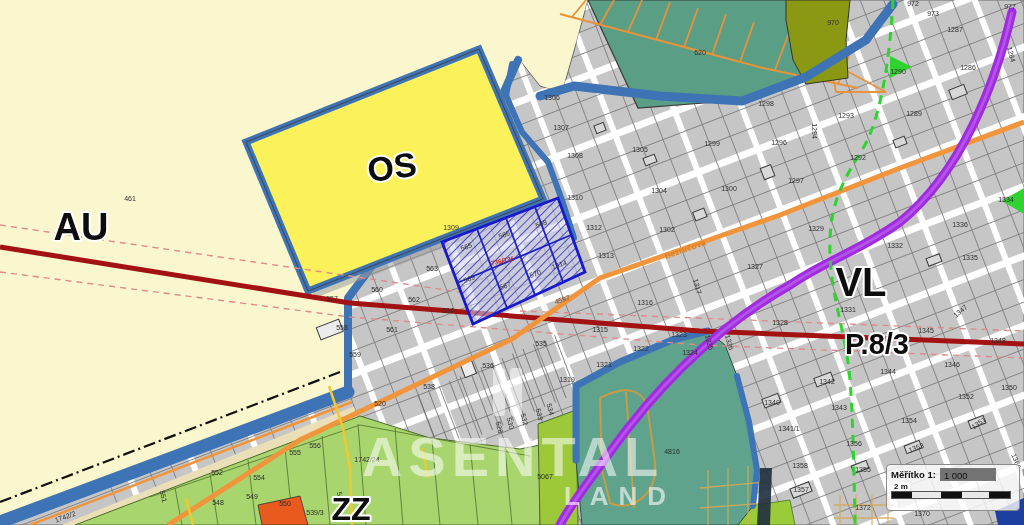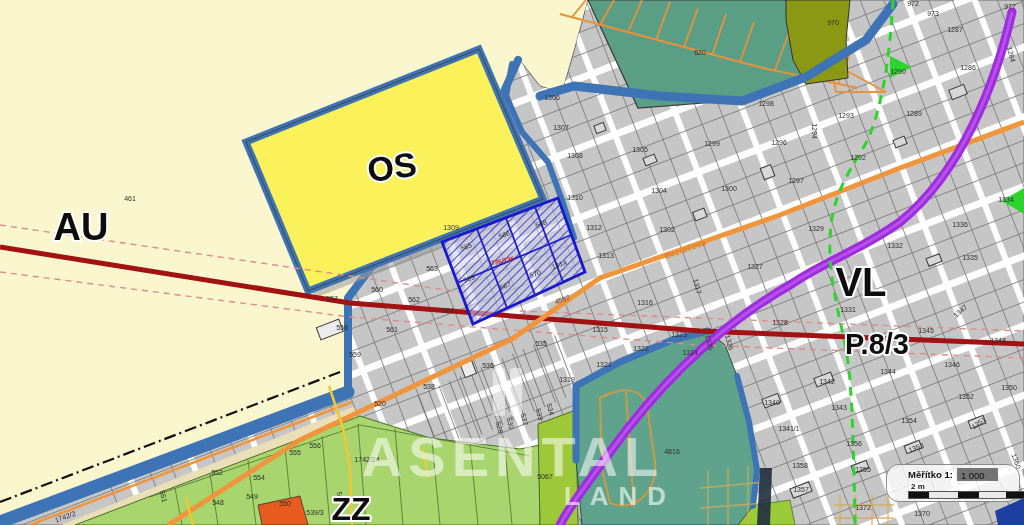--- a/index.html
+++ b/index.html
@@ -3,23 +3,23 @@
 <meta charset="utf-8">
 <style>
   html,body{margin:0;padding:0;background:#888;}
   .stage{position:relative;width:1024px;height:525px;overflow:hidden;
          font-family:"Liberation Sans",sans-serif;background:#FAF6CE;}
   .stage svg{position:absolute;left:0;top:0;}
   text{font-family:"Liberation Sans",sans-serif;}
   .zone{font-weight:700;fill:#0d0d0d;stroke:#ffffff;stroke-width:4px;paint-order:stroke;
         stroke-linejoin:round;text-anchor:middle;}
   .wmark{font-weight:700;text-anchor:middle;}
-  .scalebox{position:absolute;left:886px;top:464px;width:134px;height:38px;
-            background:rgba(255,255,255,0.78);border:1px solid #8a8a8a;border-radius:13px;
-            box-sizing:border-box;padding:3px 21px;font-size:9.5px;color:#111;}
+  .scalebox{position:absolute;left:886px;top:464px;width:134px;height:47px;
+            background:rgba(255,255,255,0.78);border:1px solid #8a8a8a;border-radius:4px;
+            box-sizing:border-box;padding:3px 4px;font-size:9.5px;color:#111;}
   .scalebox .row1{display:flex;align-items:center;gap:4px;}
   .scalebox .lbl{font-weight:700;white-space:nowrap;}
   .scalebox .val{display:inline-block;width:56px;height:13px;line-height:13px;background:#737373;
                  border:1px solid #777;font-size:9.5px;padding:0 3px;box-sizing:border-box;}
   .scalebox .row2{position:relative;margin-top:5px;height:14px;}
   .scalebox .chip{position:absolute;left:1px;top:-4px;background:rgba(255,255,255,0.9);
                   font-size:8px;font-weight:700;padding:0 2px;z-index:2;}
   .scalebox .bar{position:absolute;left:0;top:5px;width:120px;height:8px;background:#e9e9e9;
                  border:1px solid #555;box-sizing:border-box;}
   .scalebox .seg{position:absolute;top:0;height:100%;background:#111;}

